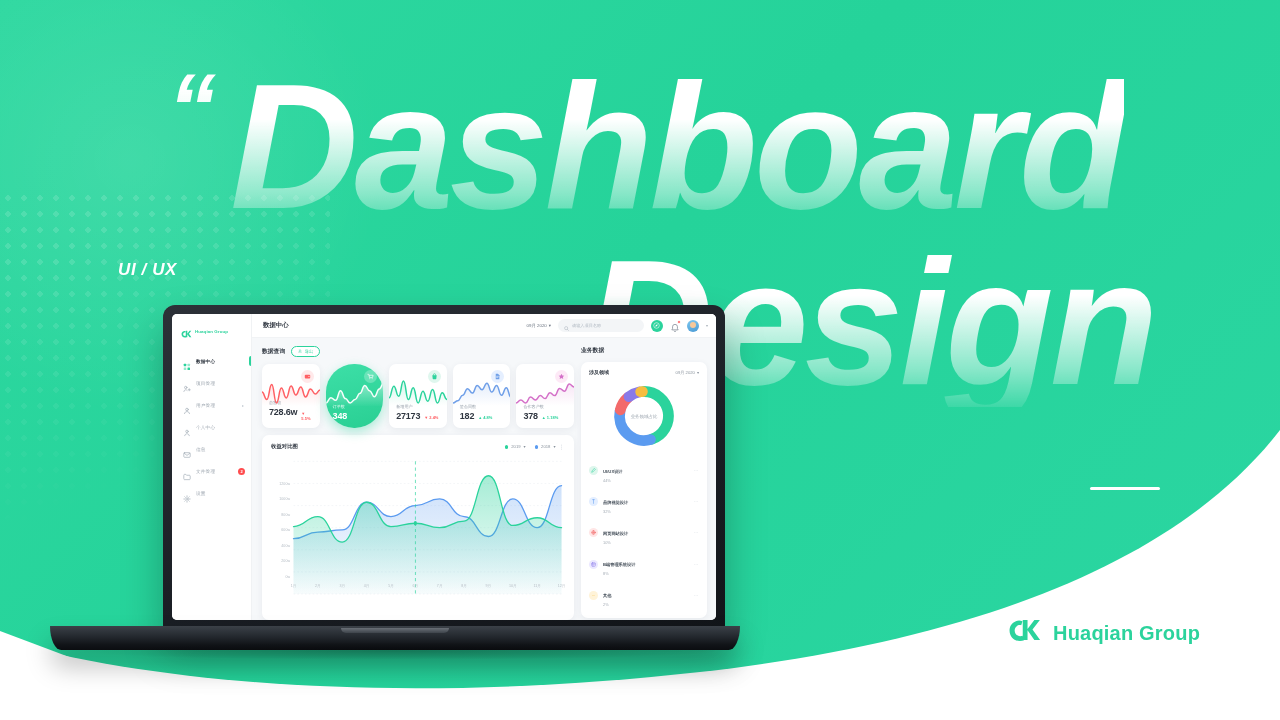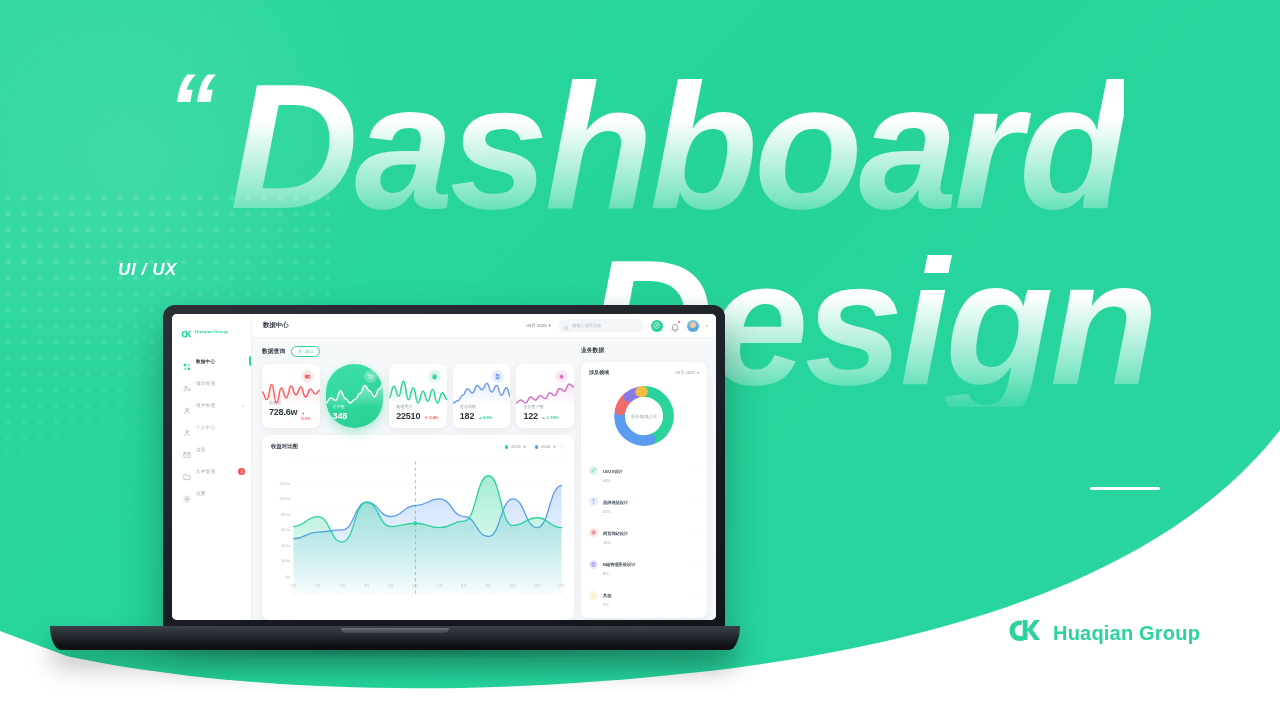--- a/index.html
+++ b/index.html
@@ -457,21 +457,21 @@
          <stop offset="0%" stop-color="#2bd39c33"></stop>
                         <stop offset="100%" stop-color="#2bd39c00"></stop>
        </linearGradient>
                     </defs>
        <path d="M 0.0 24.1 C 2.9 24.1 2.9 9.9 5.9 9.9 C 8.8 9.9 8.8 22.1 11.8 22.1 C 14.7 22.1 14.7 3.7 17.6 3.7 C 20.6 3.7 20.6 26.2 23.5 26.2 C 26.5 26.2 26.5 11.9 29.4 11.9 C 32.4 11.9 32.4 30.3 35.3 30.3 C 38.2 30.3 38.2 16.0 41.2 16.0 C 44.1 16.0 44.1 28.2 47.1 28.2 C 50.0 28.2 50.0 13.9 52.9 13.9 C 55.9 13.9 55.9 30.3 58.8 30.3 C 61.8 30.3 61.8 18.0 64.7 18.0 C 67.6 18.0 67.6 26.2 70.6 26.2 C 73.5 26.2 73.5 11.9 76.5 11.9 C 79.4 11.9 79.4 28.2 82.4 28.2 C 85.3 28.2 85.3 16.0 88.2 16.0 C 91.2 16.0 91.2 24.1 94.1 24.1 C 97.1 24.1 97.1 20.1 100.0 20.1 L 100 34 L 0 34 Z" fill="url(#kf2)"></path>
        <path d="M 0.0 24.1 C 2.9 24.1 2.9 9.9 5.9 9.9 C 8.8 9.9 8.8 22.1 11.8 22.1 C 14.7 22.1 14.7 3.7 17.6 3.7 C 20.6 3.7 20.6 26.2 23.5 26.2 C 26.5 26.2 26.5 11.9 29.4 11.9 C 32.4 11.9 32.4 30.3 35.3 30.3 C 38.2 30.3 38.2 16.0 41.2 16.0 C 44.1 16.0 44.1 28.2 47.1 28.2 C 50.0 28.2 50.0 13.9 52.9 13.9 C 55.9 13.9 55.9 30.3 58.8 30.3 C 61.8 30.3 61.8 18.0 64.7 18.0 C 67.6 18.0 67.6 26.2 70.6 26.2 C 73.5 26.2 73.5 11.9 76.5 11.9 C 79.4 11.9 79.4 28.2 82.4 28.2 C 85.3 28.2 85.3 16.0 88.2 16.0 C 91.2 16.0 91.2 24.1 94.1 24.1 C 97.1 24.1 97.1 20.1 100.0 20.1" fill="none" stroke="#2bd39c" stroke-width="1.5" stroke-linecap="round" stroke-linejoin="round" vector-effect="non-scaling-stroke"></path>
      </svg>
                   <div class="kpi-foot">
        <div class="kpi-name">新增用户</div>
        <div class="kpi-row">
-         <span class="kpi-val">22510</span>
+         <span class="kpi-val">27173</span>
          <span class="kpi-delta down">▼ 2.4%</span>
        </div>
      </div>
                 </div>
                 <div class="kpi">
                   <div class="kpi-ico" style="background:#e5efff">
                     <svg viewBox="0 0 16 16" width="7" height="7">
                       <path d="M4 1.8h5l3.2 3.2v9.2H4z" fill="#6f9fe8"></path>
                       <path d="M5.8 7.6h4.4M5.8 10h3.2" stroke="#fff" stroke-width="1.2" stroke-linecap="round"></path>
                     </svg>
@@ -506,21 +506,21 @@
          <stop offset="0%" stop-color="#d470c833"></stop>
                         <stop offset="100%" stop-color="#d470c800"></stop>
        </linearGradient>
                     </defs>
        <path d="M 0.0 30.3 C 2.9 30.3 2.9 26.7 5.9 26.7 C 8.8 26.7 8.8 30.3 11.8 30.3 C 14.7 30.3 14.7 23.2 17.6 23.2 C 20.6 23.2 20.6 26.7 23.5 26.7 C 26.5 26.7 26.5 21.4 29.4 21.4 C 32.4 21.4 32.4 25.0 35.3 25.0 C 38.2 25.0 38.2 17.9 41.2 17.9 C 44.1 17.9 44.1 21.4 47.1 21.4 C 50.0 21.4 50.0 12.6 52.9 12.6 C 55.9 12.6 55.9 16.1 58.8 16.1 C 61.8 16.1 61.8 7.3 64.7 7.3 C 67.6 7.3 67.6 10.8 70.6 10.8 C 73.5 10.8 73.5 3.7 76.5 3.7 C 79.4 3.7 79.4 9.0 82.4 9.0 C 85.3 9.0 85.3 12.6 88.2 12.6 C 91.2 12.6 91.2 17.9 94.1 17.9 C 97.1 17.9 97.1 21.4 100.0 21.4 L 100 34 L 0 34 Z" fill="url(#kf4)"></path>
        <path d="M 0.0 30.3 C 2.9 30.3 2.9 26.7 5.9 26.7 C 8.8 26.7 8.8 30.3 11.8 30.3 C 14.7 30.3 14.7 23.2 17.6 23.2 C 20.6 23.2 20.6 26.7 23.5 26.7 C 26.5 26.7 26.5 21.4 29.4 21.4 C 32.4 21.4 32.4 25.0 35.3 25.0 C 38.2 25.0 38.2 17.9 41.2 17.9 C 44.1 17.9 44.1 21.4 47.1 21.4 C 50.0 21.4 50.0 12.6 52.9 12.6 C 55.9 12.6 55.9 16.1 58.8 16.1 C 61.8 16.1 61.8 7.3 64.7 7.3 C 67.6 7.3 67.6 10.8 70.6 10.8 C 73.5 10.8 73.5 3.7 76.5 3.7 C 79.4 3.7 79.4 9.0 82.4 9.0 C 85.3 9.0 85.3 12.6 88.2 12.6 C 91.2 12.6 91.2 17.9 94.1 17.9 C 97.1 17.9 97.1 21.4 100.0 21.4" fill="none" stroke="#d470c8" stroke-width="1.5" stroke-linecap="round" stroke-linejoin="round" vector-effect="non-scaling-stroke"></path>
      </svg>
                   <div class="kpi-foot">
        <div class="kpi-name">合作客户数</div>
        <div class="kpi-row">
-         <span class="kpi-val">122</span>
+         <span class="kpi-val">378</span>
          <span class="kpi-delta up">▲ 1.18%</span>
        </div>
      </div>
                 </div>
               </div>
 
             <div class="chart-card">
               <div class="chart-head">
                 <span class="chart-title">收益对比图</span>
                 <div class="legend" id="chart-legend">

